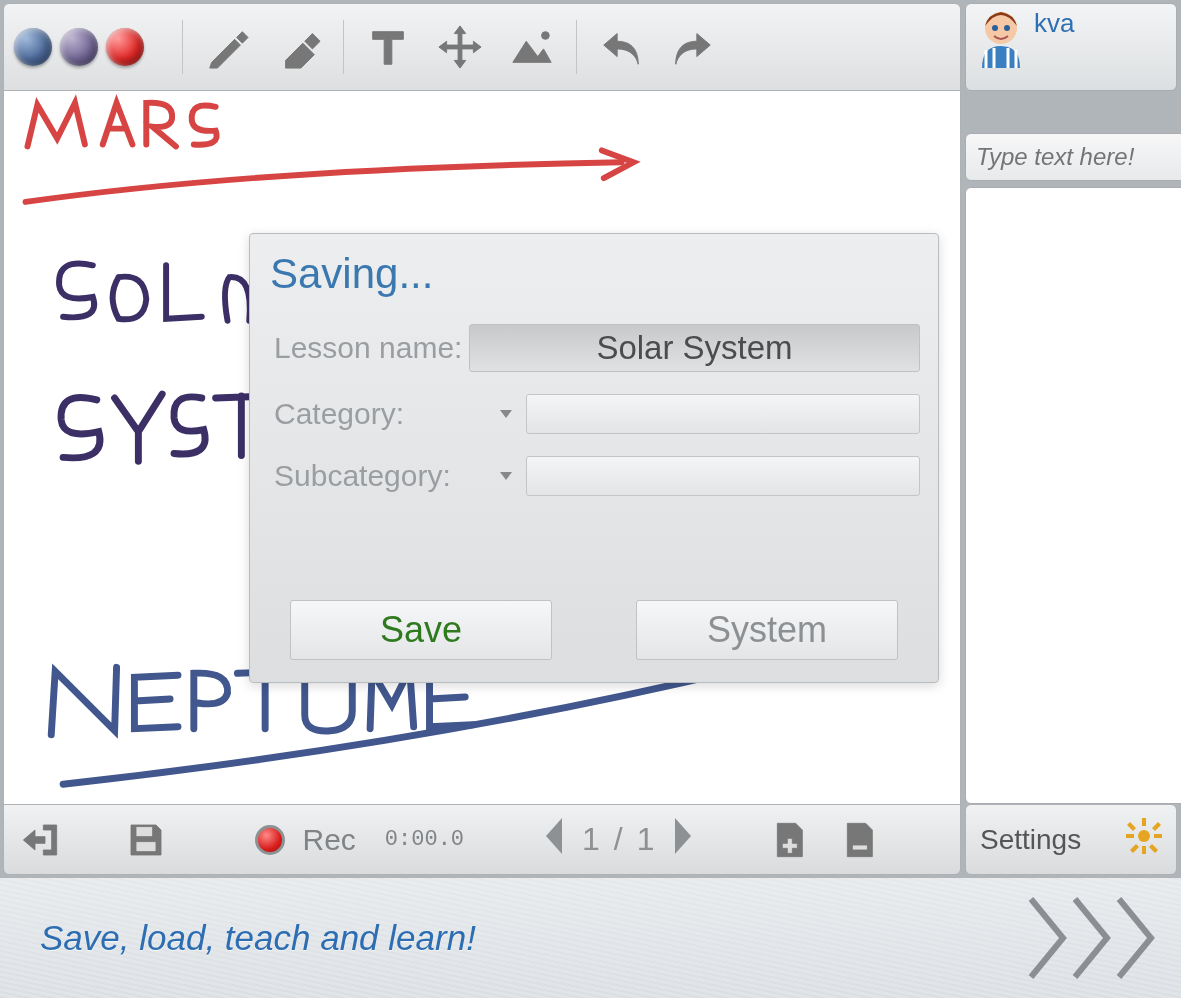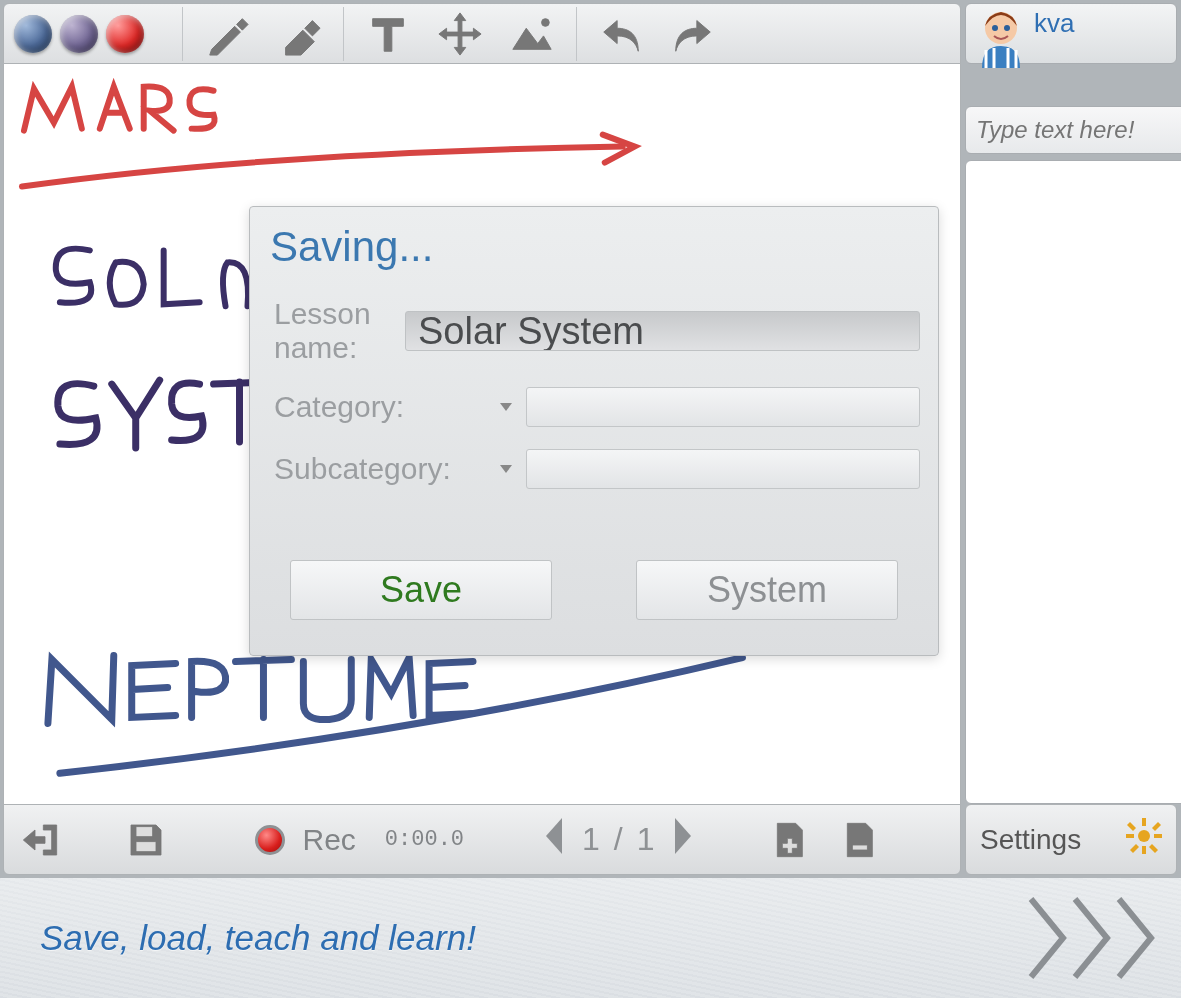--- a/index.html
+++ b/index.html
@@ -1,20 +1,20 @@
 <!DOCTYPE html>
 <html><head>
 <meta charset="utf-8">
 <style>
   * { box-sizing: border-box; margin: 0; padding: 0; }
   html, body { width: 1181px; height: 998px; overflow: hidden; font-family: "Trebuchet MS", "Lucida Sans", sans-serif; }
   body { display: flex; flex-direction: column; background: #b0b5b9; }
 
   
-  .top-strip { display: flex; height: 64px; }
+  .top-strip { display: flex; height: 91px; }
   .toolbar {
     flex: 0 0 958px;
     background: linear-gradient(#f2f3f4, #dddfe1);
     border: 1px solid #aeb2b5;
     border-radius: 6px 6px 0 0;
     margin: 3px 4px 0 3px;
     display: flex; align-items: center; padding: 0 10px;
     gap: 8px;
   }
   .sidebar-top {
@@ -65,30 +65,30 @@
   .chat-log {
     flex:1; background:#fff; border:1px solid #a9adb1; border-radius:6px;
   }
 
   
   .dialog {
     position:absolute; left:245px; top:142px; width:690px; height:450px;
     background: linear-gradient(#eceeef,#dcdee0);
     border:1px solid #b9bcbe; border-radius:4px;
     box-shadow: 0 3px 12px rgba(0,0,0,.15);
-    padding: 16px 18px 31px;
+    padding: 16px 18px 18px;
     display:flex; flex-direction:column;
   }
   .dialog-title { color:#3b78b0; font-size:42px; font-weight:400; margin-bottom:26px; margin-left:2px;}
   .form-row { display:flex; align-items:center; margin-bottom:22px; }
   .form-label { width:228px; text-align:left; color:#9b9ea1; font-size:30px; padding-left:6px;}
   .form-input {
-    flex:1; height:40px; border:1px solid #bfc2c4; border-radius:3px;
+    flex:1; height:48px; border:1px solid #bfc2c4; border-radius:3px;
     background: linear-gradient(#c7c9cb,#e0e1e3);
-    padding:0 12px; font-size:38px; color:#4a4c4e;
+    padding:0 12px; font-size:33px; color:#4a4c4e;text-align:center;
   }
   .form-select-row .tri {
     width:20px; height:20px; margin-right:10px; display:flex; align-items:center; justify-content:center;
   }
   .form-select-row .tri svg { width:14px; height:14px; fill:#888; }
   .form-select {
     flex:1; height:40px; border:1px solid #c3c6c8; border-radius:3px;
     background: linear-gradient(#f4f5f6,#e2e4e6);
   }
   .dialog-buttons { margin-top:auto; display:flex; justify-content:space-between; padding:0 22px 4px;gap:12px;}

